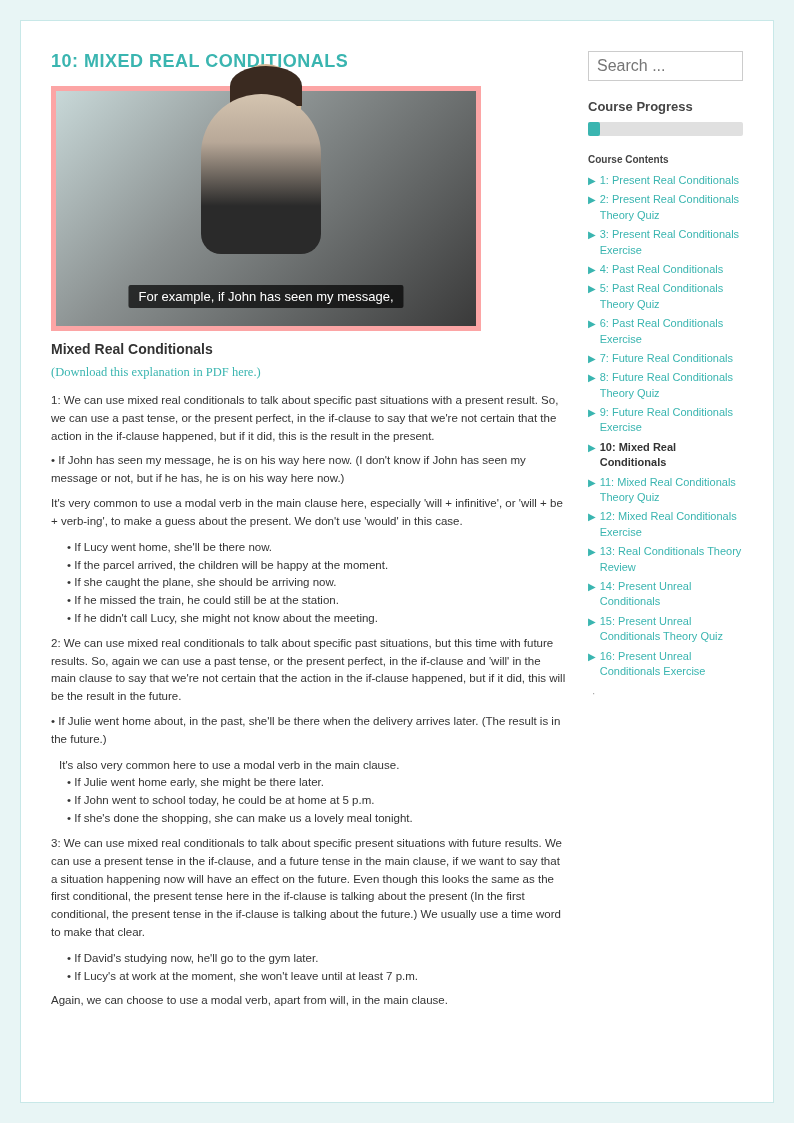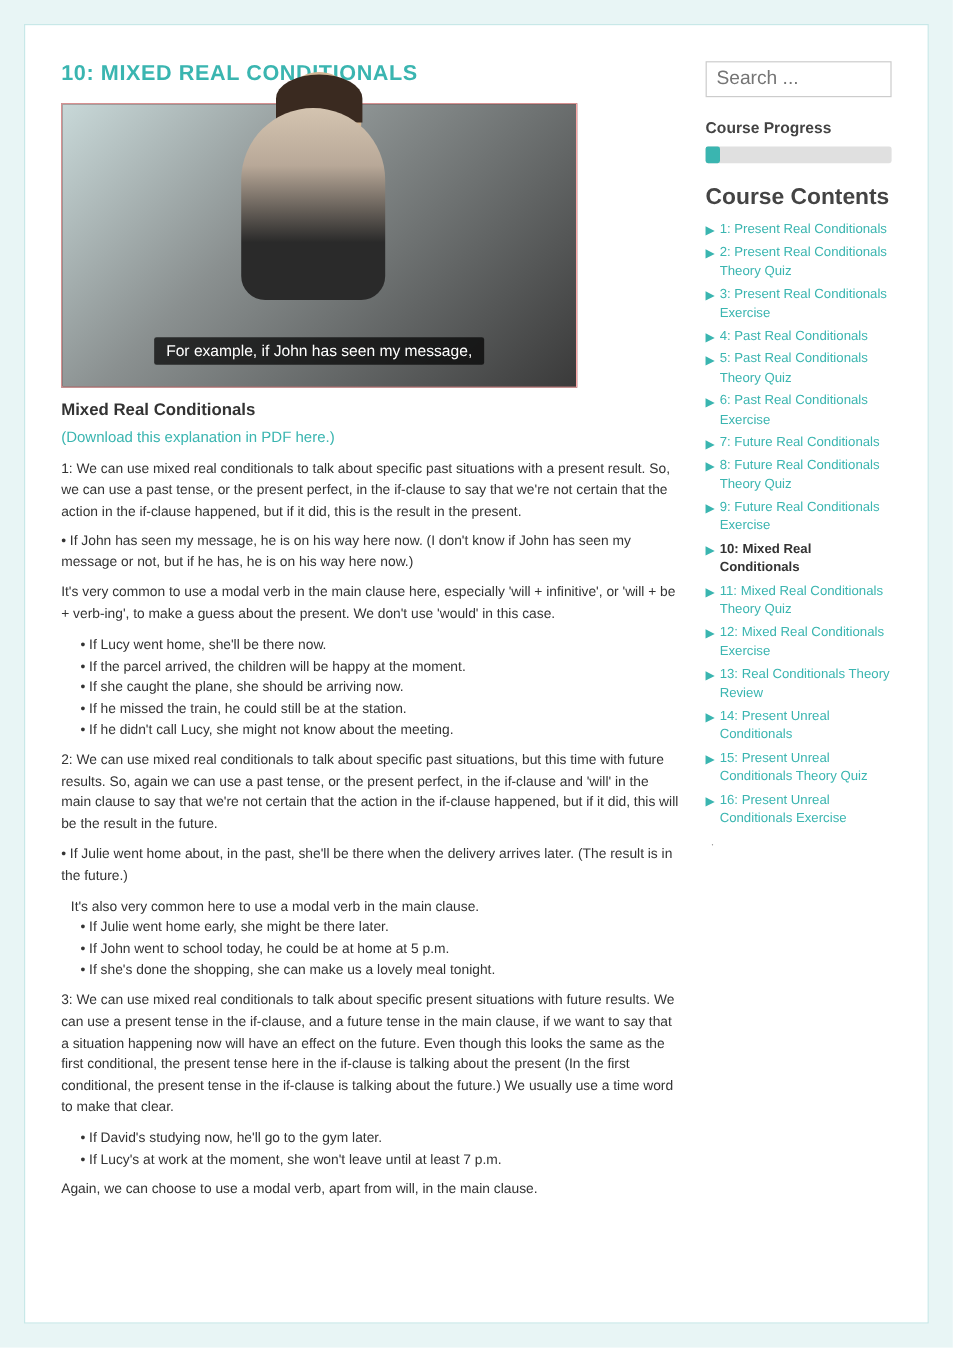--- a/index.html
+++ b/index.html
@@ -37,21 +37,21 @@
       letter-spacing: 0.5px;
       margin-bottom: 14px;
       text-transform: uppercase;
     }
     .video-container {
       width: 100%;
       max-width: 430px;
       background: #1a1a1a;
       position: relative;
       margin-bottom: 10px;
-      border: 1px solid #fca5a5;
+      border: 5px solid #fca5a5;
     }
     .video-placeholder {
       width: 100%;
       height: 235px;
       background: linear-gradient(135deg, #c8d8d8 0%, #8a9090 40%, #3a3a3a 100%);
       position: relative;
       display: flex;
       align-items: flex-end;
       justify-content: center;
     }
@@ -107,20 +107,21 @@
       font-size: 14px;
       color: #333;
       margin-bottom: 8px;
     }
     .download-link {
       color: #3ab5b0;
       font-size: 12.5px;
       cursor: pointer;
       margin-bottom: 12px;
       display: block;
+      font-family: Liberation Serif, serif;
     }
     .content-text {
       font-size: 11.5px;
       line-height: 1.55;
       color: #333;
       margin-bottom: 8px;
     }
     .content-text p {
       margin-bottom: 7px;
     }
@@ -161,21 +162,21 @@
       border-radius: 2px;
       margin-bottom: 18px;
       position: relative;
     }
     .progress-bar-fill {
       height: 100%;
       background: #3ab5b0;
       border-radius: 2px;
     }
     .course-contents-label {
-      font-size: 19px;
+      font-size: 10px;
       font-weight: bold;
       color: #444;
       margin-bottom: 8px;
     }
     .course-nav-item {
       display: flex;
       align-items: flex-start;
       margin-bottom: 4px;
       cursor: pointer;
     }

